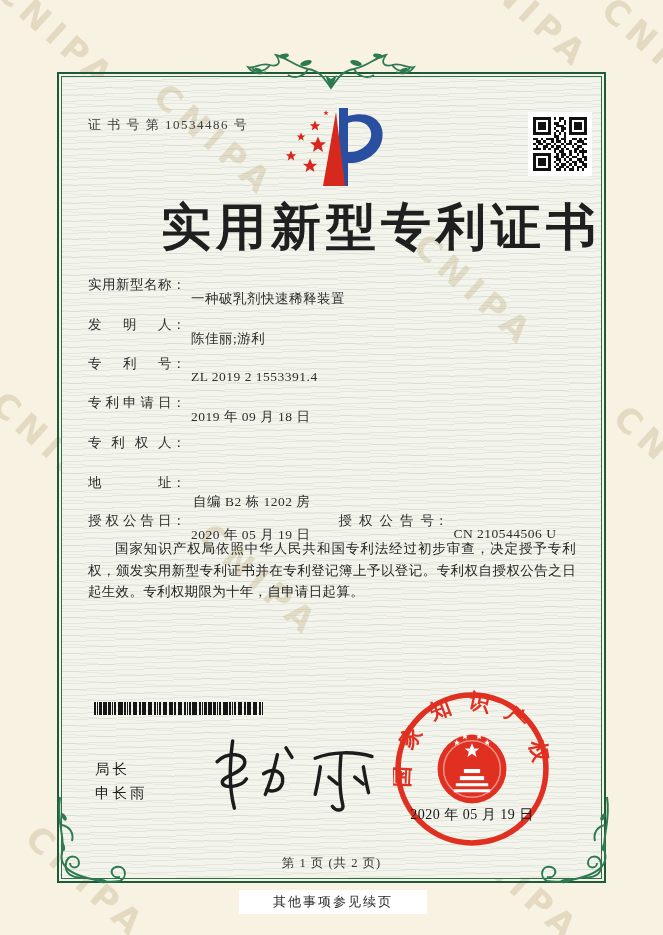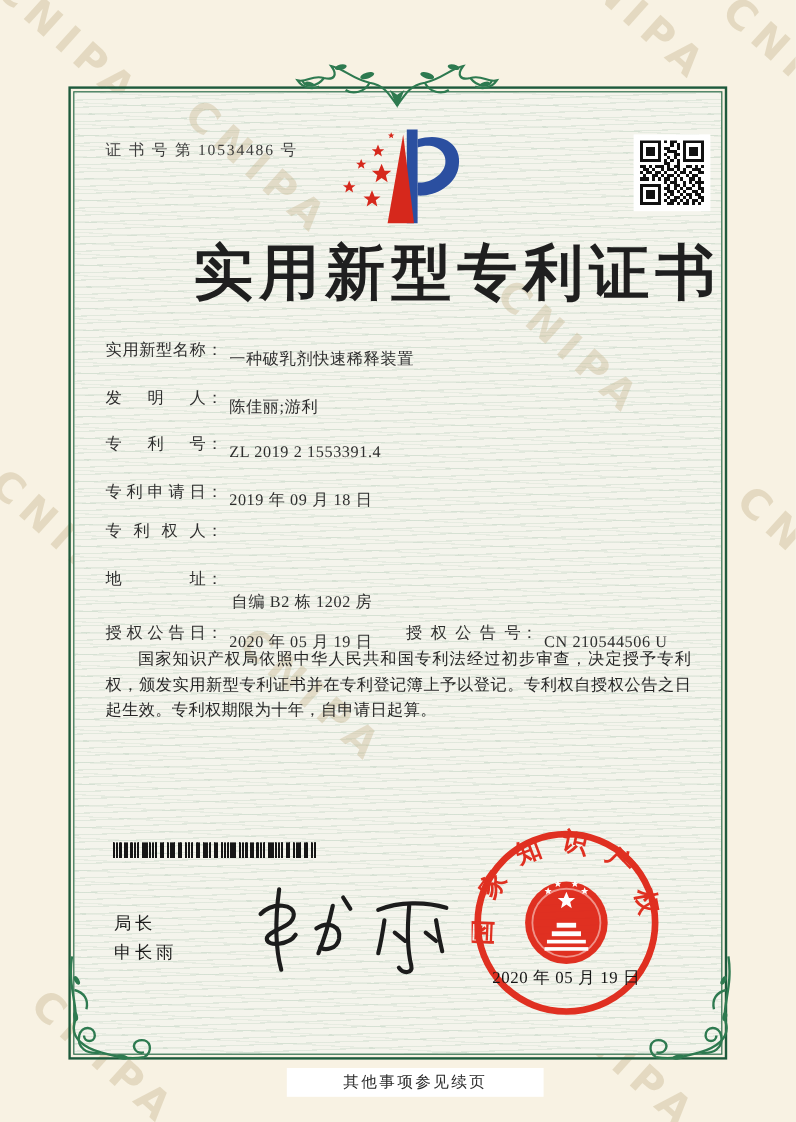--- a/index.html
+++ b/index.html
@@ -41,21 +41,21 @@
     position:absolute;left:466px;top:35px;width:54px;height:54px;
     background:#fff;padding:5px;
   }
   .title{
     position:absolute;left:0;right:0;top:117px;text-align:right;
     font-size:50px;font-weight:700;letter-spacing:5px;color:#1f1f1f;
   }
   
   .frow{
     position:absolute;left:26px;right:16px;display:flex;
-    font-size:13.5px;letter-spacing:.5px;white-space:nowrap;align-items:center;
+    font-size:13.5px;letter-spacing:.5px;white-space:nowrap;
   }
   .flabel{
     display:inline-block;width:84px;text-align:justify;text-align-last:justify;
   }
   .flabel2{
     display:inline-block;width:96px;margin-left:28px;
     text-align:justify;text-align-last:justify;
   }
   .fvalue{margin-left:5px;margin-top:14px;}
   .addr2{position:absolute;left:131px;font-size:13.5px;letter-spacing:.5px;}
@@ -83,21 +83,21 @@
   .seal-date{
     position:absolute;left:4px;top:116px;width:150px;text-align:center;
     font-size:14px;color:#161616;letter-spacing:.5px;white-space:nowrap;
   }
   .page-footer{
     position:absolute;left:0;right:0;top:778px;text-align:center;
     font-size:12.5px;color:#333;letter-spacing:1px;
   }
   
   .cont-note{
-    position:absolute;left:239px;top:890px;width:214px;height:24px;
+    position:absolute;left:239px;top:890px;width:188px;height:24px;
     background:#ffffff;text-align:center;line-height:24px;
     font-size:13px;letter-spacing:2px;color:#2a2a2a;
   }
 </style>
 </head>
 <body>
 
 <div class="page">
 
   <div class="wm" style="left:-18px;top:14px">CNIPA</div>
@@ -467,20 +467,21 @@
             <use href="#wst" transform="translate(93,52) scale(0.32)" fill="#fff"></use>
             <rect x="70" y="78" width="16" height="4" fill="#fff"></rect>
             <rect x="66" y="85" width="24" height="4" fill="#fff"></rect>
             <rect x="62" y="92" width="32" height="3" fill="#fff"></rect>
             <rect x="60" y="98" width="36" height="3" fill="#fff"></rect>
           </g>
         </svg>
         <div class="seal-date">2020 年 05 月 19 日</div>
       </div>
 
+      <div class="page-footer">第 1 页 (共 2 页)</div>
 
       <svg class="ornament" style="left:-12px;top:718px" width="78" height="94" viewBox="0 0 78 94">
         <g fill="none" stroke="#2e7a50" stroke-width="2">
           <path d="M10,2 C6,28 16,44 12,58 C9,70 20,78 34,82 C48,86 58,88 70,86"></path>
           <path d="M70,86 c8,-4 6,-16 -4,-14 c-8,2 -4,12 4,10"></path>
           <path d="M34,82 c-12,2 -20,-4 -18,-14 c2,-9 13,-8 13,0 c0,6 -9,6 -9,0"></path>
           <path d="M12,30 c8,2 12,8 10,16"></path>
         </g>
         <ellipse cx="14" cy="22" rx="4" ry="2" fill="#2e7a50" transform="rotate(60 14 22)"></ellipse>
         <ellipse cx="13" cy="52" rx="4" ry="2" fill="#2e7a50" transform="rotate(80 13 52)"></ellipse>

